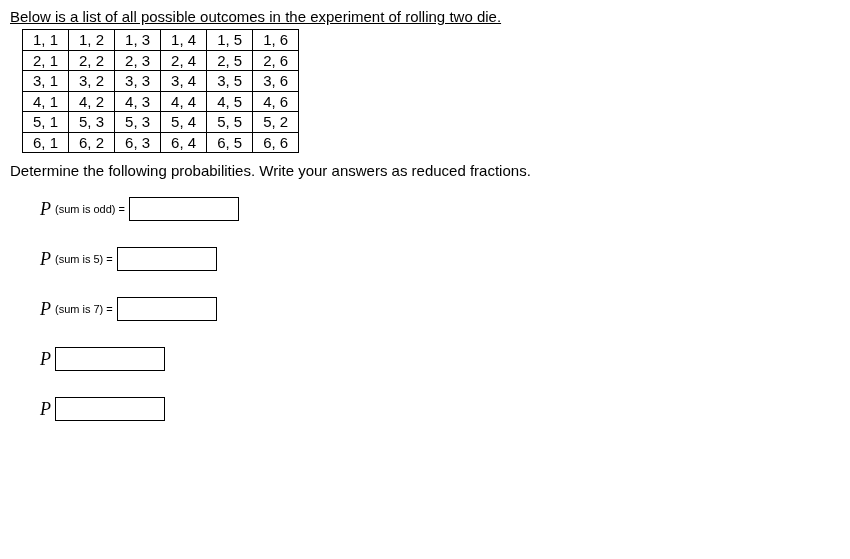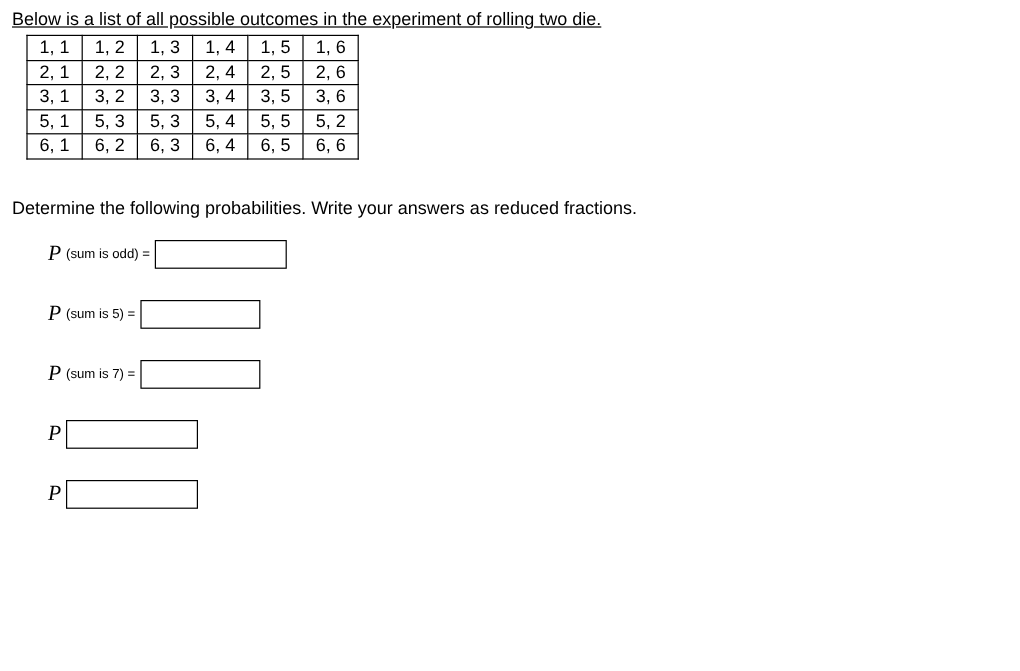--- a/index.html
+++ b/index.html
@@ -9,21 +9,21 @@
       color: #000;
       background: #fff;
       margin: 0;
       padding: 8px 10px;
       width: 850px;
     }
     .intro { margin-bottom: 4px; text-decoration: underline; }
     .outcomes {
       border-collapse: collapse;
       margin-left: 12px;
-      margin-bottom: 32px;
+      margin-bottom: 9px;
     }
     .outcomes td {
       border: 1px solid #000;
       padding: 0 10px;
       text-align: center;
       font-size: 15px;
       line-height: 1.3;
       white-space: nowrap;
     }
     .instr { margin-bottom: 18px; }
@@ -71,20 +71,28 @@
     </tr>
     <tr>
       <td>3, 1</td>
       <td>3, 2</td>
       <td>3, 3</td>
       <td>3, 4</td>
       <td>3, 5</td>
       <td>3, 6</td>
     </tr>
     <tr>
+      <td>4, 1</td>
+      <td>4, 2</td>
+      <td>4, 3</td>
+      <td>4, 4</td>
+      <td>4, 5</td>
+      <td>4, 6</td>
+    </tr>
+    <tr>
       <td>5, 1</td>
       <td>5, 3</td>
       <td>5, 3</td>
       <td>5, 4</td>
       <td>5, 5</td>
       <td>5, 2</td>
     </tr>
     <tr>
       <td>6, 1</td>
       <td>6, 2</td>

